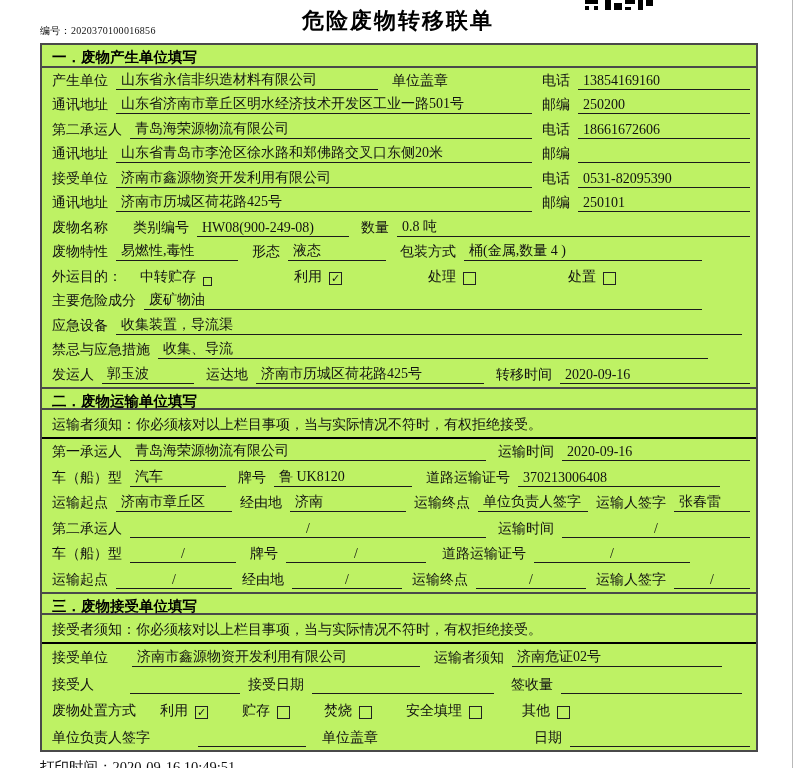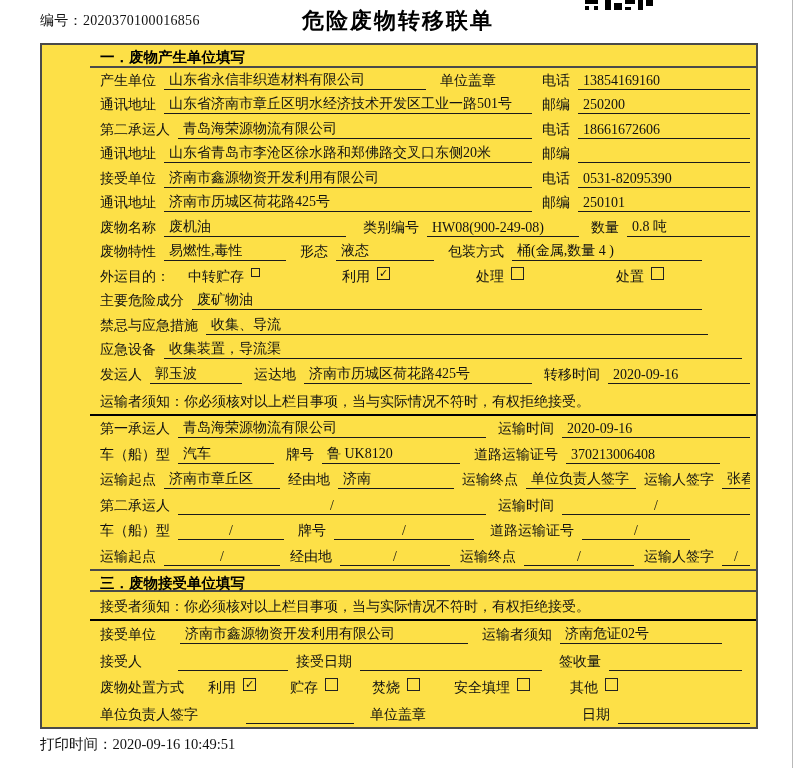--- a/index.html
+++ b/index.html
@@ -4,48 +4,48 @@
 <style>
   * { margin:0; padding:0; box-sizing:border-box; }
   html,body { background:#fff; }
   .page {
     position:relative; width:796px; height:768px; background:#ffffff;
     font-family:"Liberation Serif","DejaVu Serif",serif;
     font-size:14px; color:#111; overflow:hidden;
   }
   .page-edge { position:absolute; top:0; right:3px; width:1px; height:768px; background:#b9b9b9; }
   .topbar { position:relative; height:42px; }
-  .doc-no { position:absolute; left:40px; top:12px; font-size:14px; letter-spacing:.3px; }
+  .doc-no { position:absolute; left:40px; top:24px; font-size:10px; letter-spacing:.3px; }
   .main-title {
     position:absolute; left:0; right:0; top:6px; text-align:center;
     font-family:"DejaVu Sans","Liberation Sans",sans-serif;
     font-size:22px; font-weight:bold; letter-spacing:2px; color:#000;
   }
   .qr { position:absolute; left:585px; top:0; }
-  .box { margin:1px 38px 0 40px; width:718px; border:2px solid #4a4a4a; background:#fde047;padding-left:48px; }
+  .box { margin:1px 38px 0 40px; width:718px; border:2px solid #4a4a4a; background:#bef264; }
   .sec-h {
     height:23px; padding:3px 10px 0 10px; font-weight:bold; font-size:14.5px; color:#000;
     font-family:"DejaVu Sans","Liberation Sans",sans-serif;
     border-bottom:2px solid #4a4a4a;
   }
   .sec-h.bt { border-top:2px solid #4a4a4a; }
   .notice { height:29px; padding:6px 10px 0 10px; border-bottom:2px solid #000000; font-size:14px; }
   .row { display:flex; align-items:flex-end; padding:0 6px 3px 10px; }
   .s1r { height:24.5px; }
   .s2r { height:25.5px; }
   .s3r { height:26.5px; }
   .lbl { white-space:nowrap; margin-right:8px; flex-shrink:0; }
   .val {
     border-bottom:1px solid #1c1c1c; padding:0 5px; white-space:nowrap;
     overflow:hidden; min-height:17px; flex-shrink:0;
   }
   .grow { flex:1 1 auto; min-width:0; }
   .ml-auto { margin-left:auto; }
   .ctr { text-align:center; }
-  .opt { display:inline-flex; align-items:flex-start; white-space:nowrap; }
+  .opt { display:inline-flex; align-items:flex-end; white-space:nowrap; }
   .cb {
     display:inline-flex; align-items:center; justify-content:center;
     width:13px; height:13px; border:1px solid #222; margin-left:7px;
     font-family:"DejaVu Sans",sans-serif; font-size:11px; line-height:11px;
     position:relative; top:-1px; flex-shrink:0;
   }
   .cb.small { width:9px; height:9px; top:0; }
   .print-time { margin:6px 0 0 40px; font-size:14.5px; }
 </style>
 </head>
@@ -113,21 +113,20 @@
 
     <div class="row s1r">
       <span class="lbl">通讯地址</span>
       <span class="val grow" style="margin-right:10px">济南市历城区荷花路425号</span>
       <span class="lbl">邮编</span>
       <span class="val" style="width:172px">250101</span>
     </div>
 
     <div class="row s1r">
       <span class="lbl">废物名称</span>
-      <span class="val" style="width:182px">废机油</span>
       <span class="lbl" style="margin-left:17px">类别编号</span>
       <span class="val" style="width:152px">HW08(900-249-08)</span>
       <span class="lbl" style="margin-left:12px">数量</span>
       <span class="val grow">0.8 吨</span>
     </div>
 
     <div class="row s1r">
       <span class="lbl">废物特性</span>
       <span class="val" style="width:122px">易燃性,毒性</span>
       <span class="lbl" style="margin-left:14px">形态</span>
@@ -155,38 +154,39 @@
         <span class="cb"></span>
       </span>
     </div>
 
     <div class="row s1r">
       <span class="lbl">主要危险成分</span>
       <span class="val grow" style="margin-right:48px">废矿物油</span>
     </div>
 
     <div class="row s1r">
+      <span class="lbl">应急设备</span>
+      <span class="val grow" style="margin-right:8px">收集装置，导流渠</span>
+    </div>
+
+    <div class="row s1r">
       <span class="lbl">禁忌与应急措施</span>
       <span class="val grow" style="margin-right:42px">收集、导流</span>
-    </div>
-
-    <div class="row s1r">
-      <span class="lbl">应急设备</span>
-      <span class="val grow" style="margin-right:8px">收集装置，导流渠</span>
     </div>
 
     <div class="row s1r">
       <span class="lbl">发运人</span>
       <span class="val" style="width:92px">郭玉波</span>
       <span class="lbl" style="margin-left:12px">运达地</span>
       <span class="val" style="width:228px">济南市历城区荷花路425号</span>
       <span class="lbl" style="margin-left:12px">转移时间</span>
       <span class="val grow">2020-09-16</span>
     </div>
 
+    <div class="sec-h bt">二．废物运输单位填写</div>
     <div class="notice">运输者须知：你必须核对以上栏目事项，当与实际情况不符时，有权拒绝接受。</div>
 
     <div class="row s2r">
       <span class="lbl">第一承运人</span>
       <span class="val grow" style="margin-right:12px">青岛海荣源物流有限公司</span>
       <span class="lbl">运输时间</span>
       <span class="val" style="width:188px">2020-09-16</span>
     </div>
 
     <div class="row s2r">

